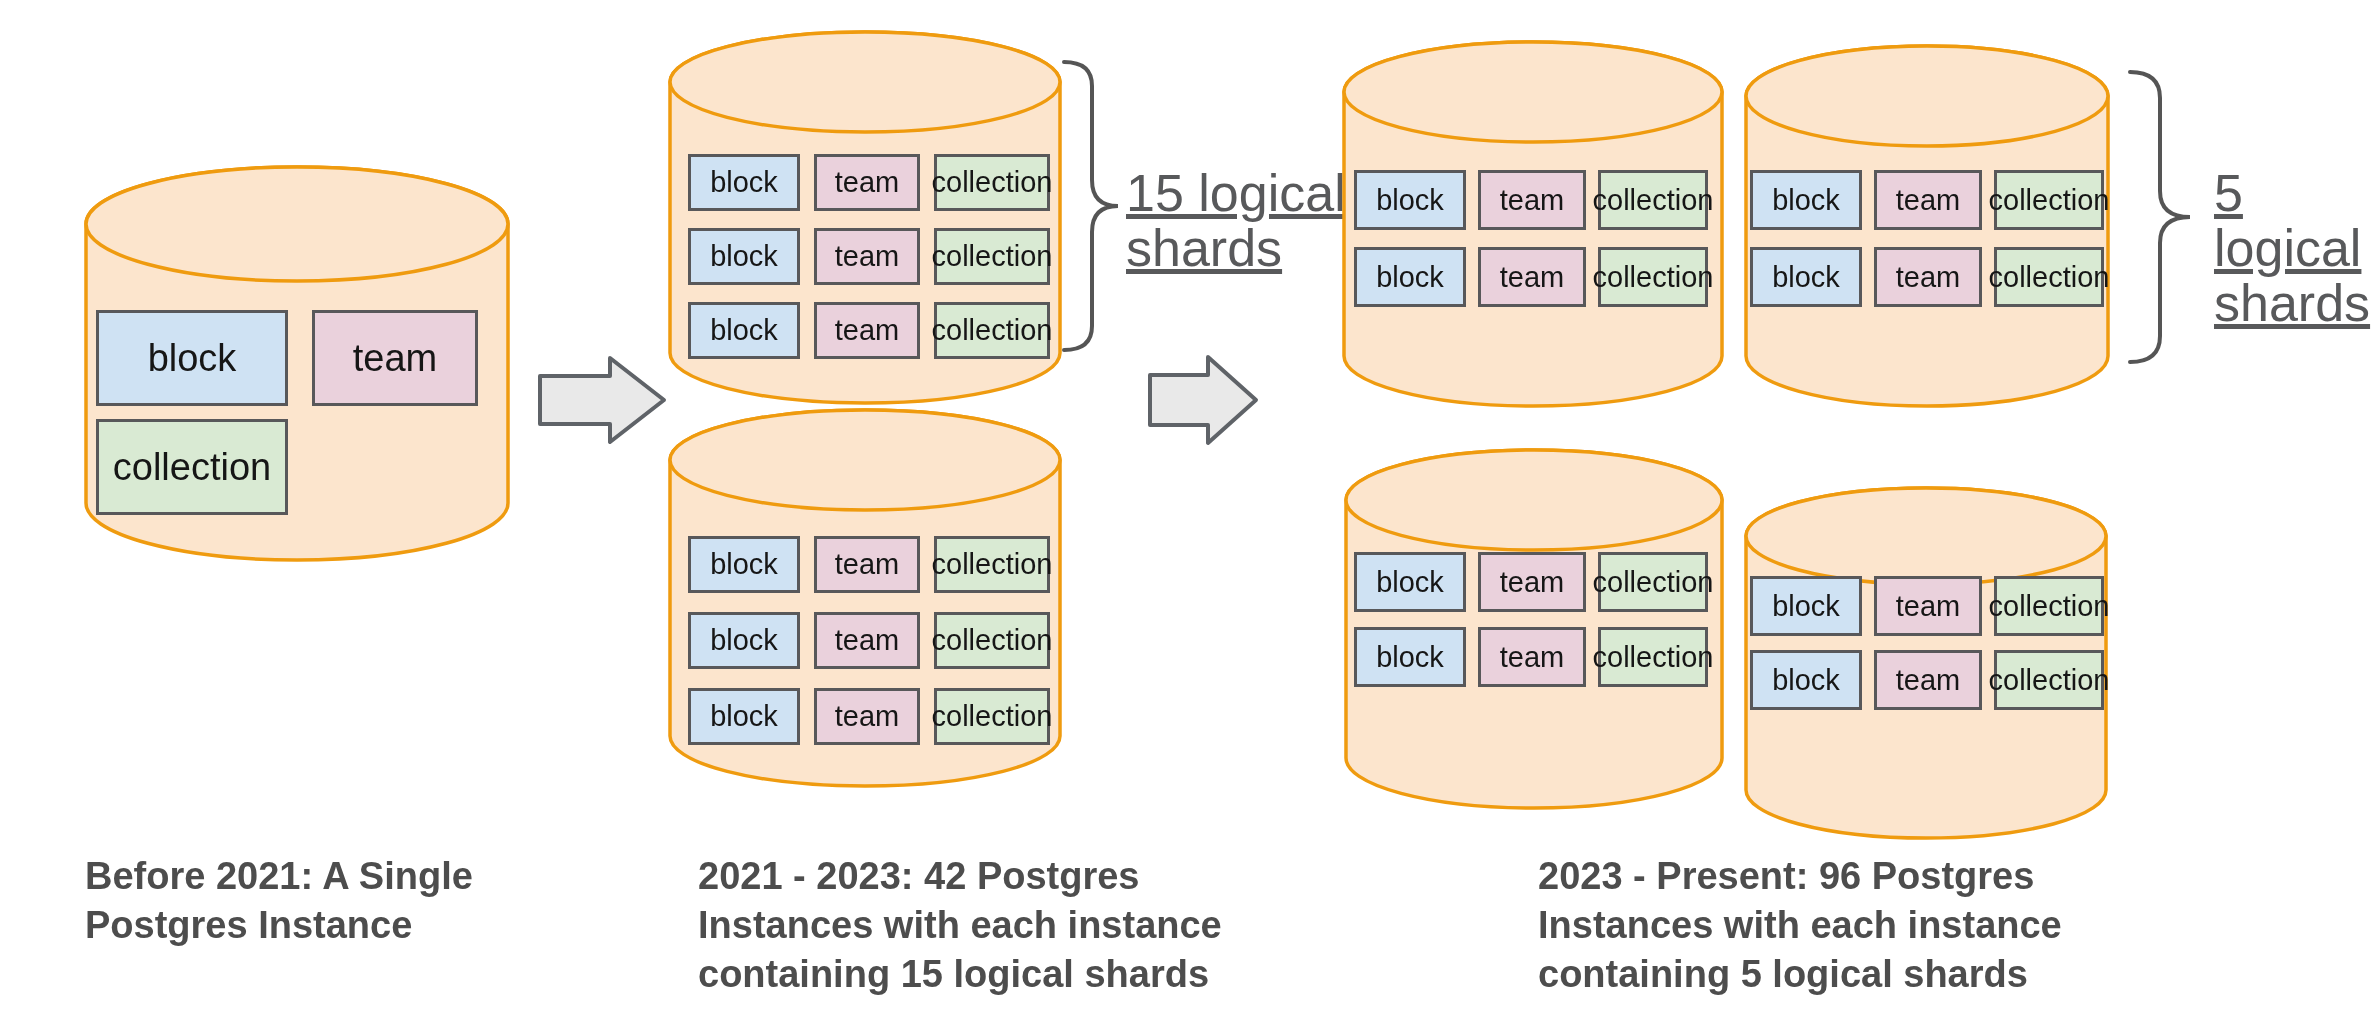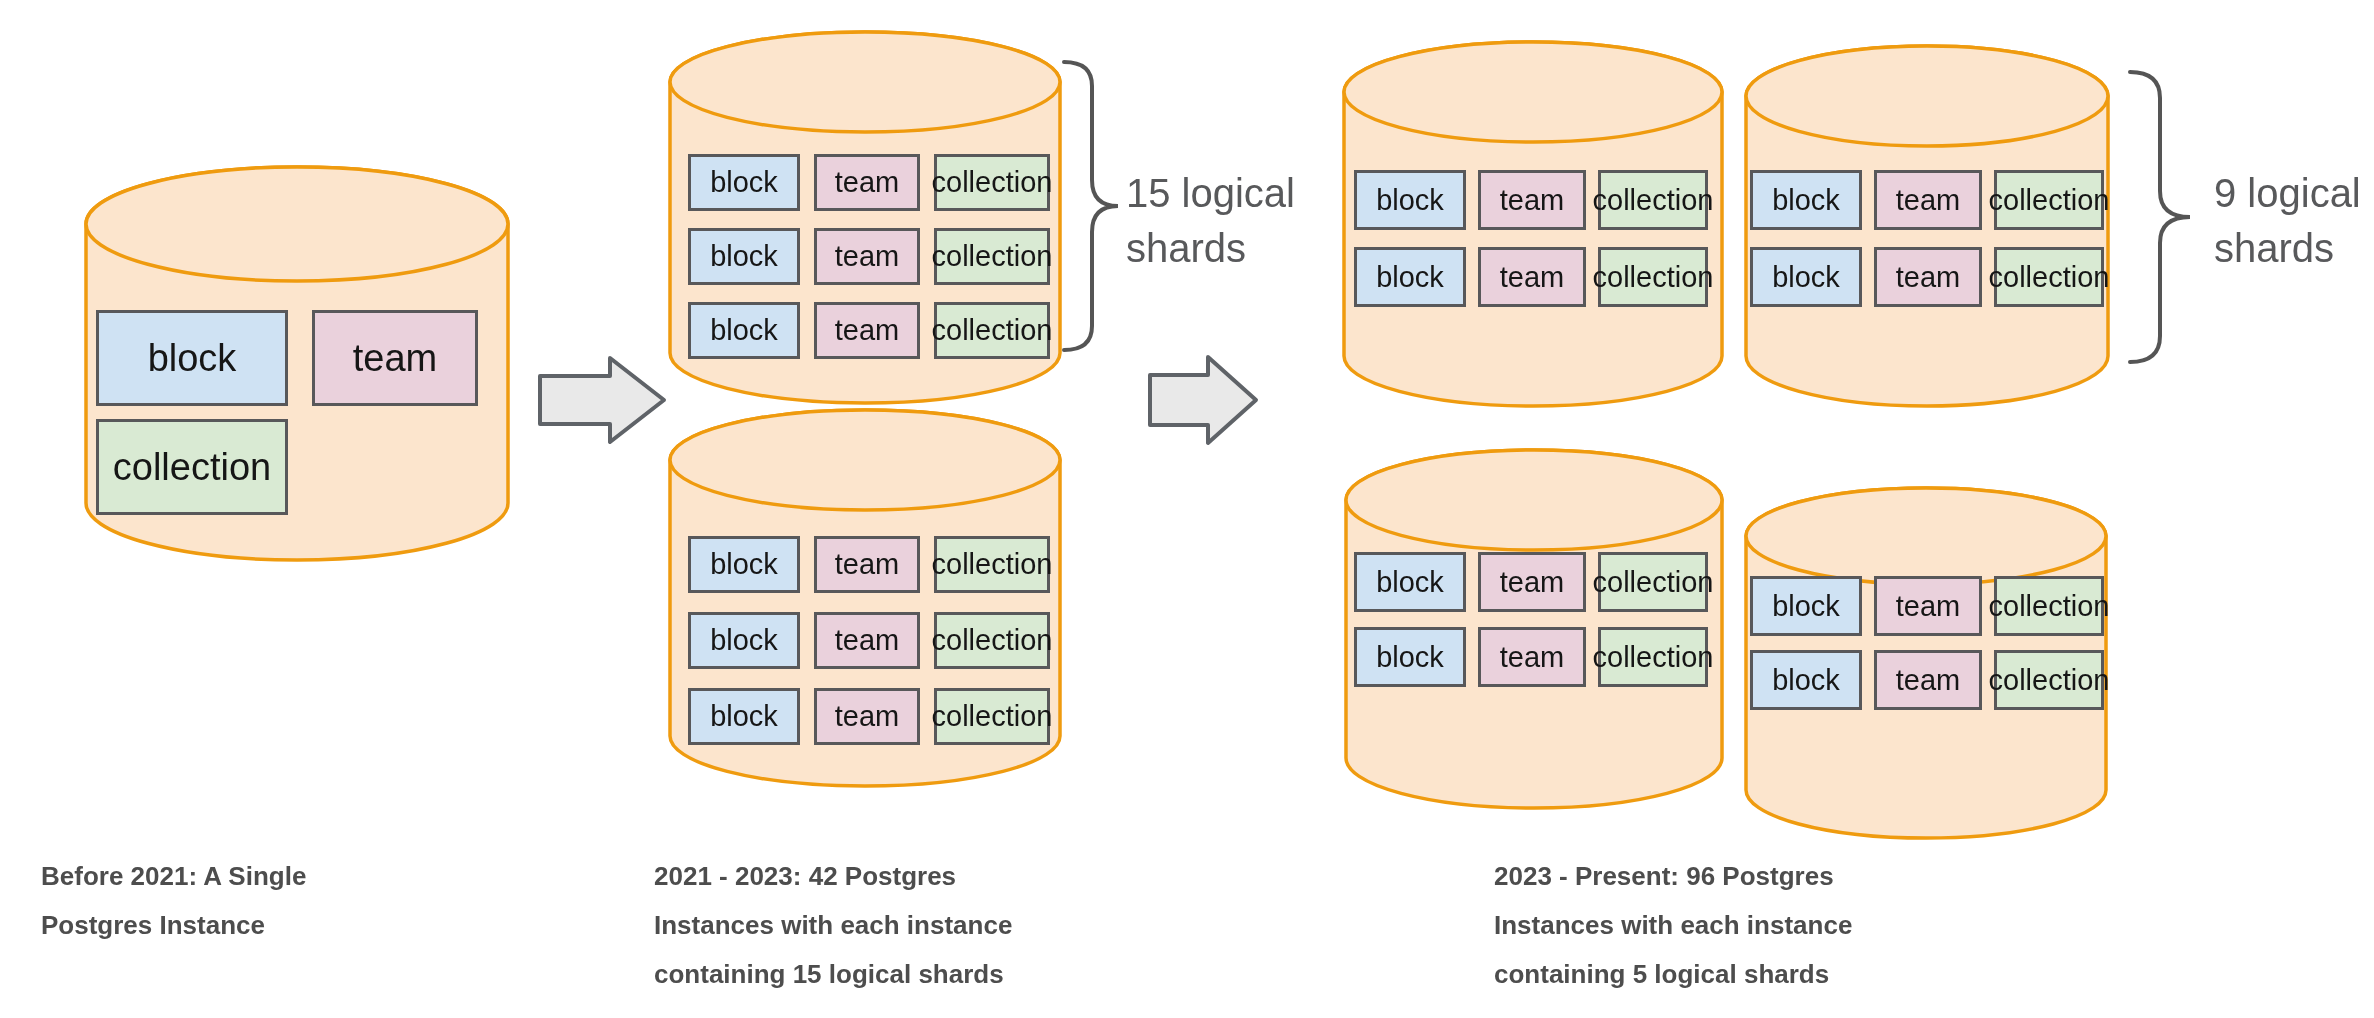--- a/index.html
+++ b/index.html
@@ -30,27 +30,29 @@
   .row.mid .tb:nth-child(1){width:112px;}
   .row.mid .tb:nth-child(2){width:106px;}
   .row.mid .tb:nth-child(3){width:116px;}
   .row.rt{gap:12px;}
   .row.rt .tb{height:60px;}
   .row.rt .tb:nth-child(1){width:112px;}
   .row.rt .tb:nth-child(2){width:108px;}
   .row.rt .tb:nth-child(3){width:110px;}
   .caption{
     position:absolute; white-space:pre-line;
-    font-weight:bold; font-size:26px; line-height:49px;
+    font-weight:bold; font-size:38px; line-height:49px;
     color:var(--caption-color,#4d4d4d);
+    margin-left:44px;
   }
   .annotation{
     position:absolute; white-space:pre-line;
-    font-size:40px; line-height:55px;
+    font-size:52px; line-height:55px;
     color:var(--annotation-color,#58595b);
+    text-decoration:underline;
   }
   svg{position:absolute; overflow:visible;}
   .cyl path,.cyl ellipse{
     fill:var(--cylinder-fill,#fce5cd);
     stroke:var(--cylinder-stroke,#ef9b0f);
     stroke-width:3.5;
   }
   .arrow polygon{
     fill:var(--arrow-fill,#e9e9e9);
     stroke:var(--arrow-stroke,#5f6368);
@@ -195,20 +197,20 @@
     </div>
     <div class="row rt" style="left:1750px;top:650px">
       <div class="tb bl">block</div>
       <div class="tb tm">team</div>
       <div class="tb gr">collection</div>
     </div>
 
     <svg class="brace" style="left:2116px;top:58px" width="84" height="316">
       <path d="M14,14 Q44,14 44,40 L44,133 Q44,159 74,159 Q44,159 44,185 L44,278 Q44,304 14,304"></path>
     </svg>
-    <div class="annotation" style="left:2214px;top:166px">9 logical
+    <div class="annotation" style="left:2214px;top:166px">5 logical
 shards</div>
     <div class="caption" style="left:1494px;top:852px">2023 - Present: 96 Postgres
 Instances with each instance
 containing 5 logical shards</div>
   </div>
 
 </div>
 
 </body></html>

